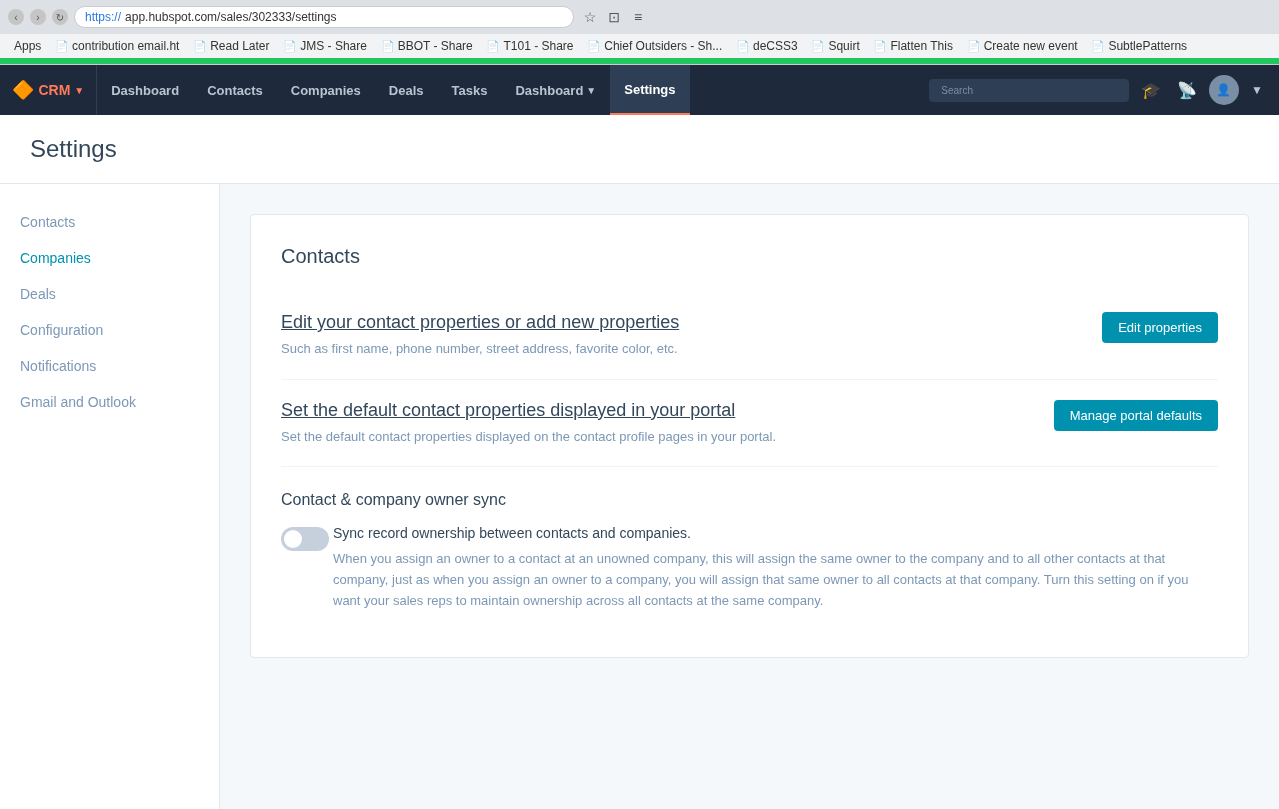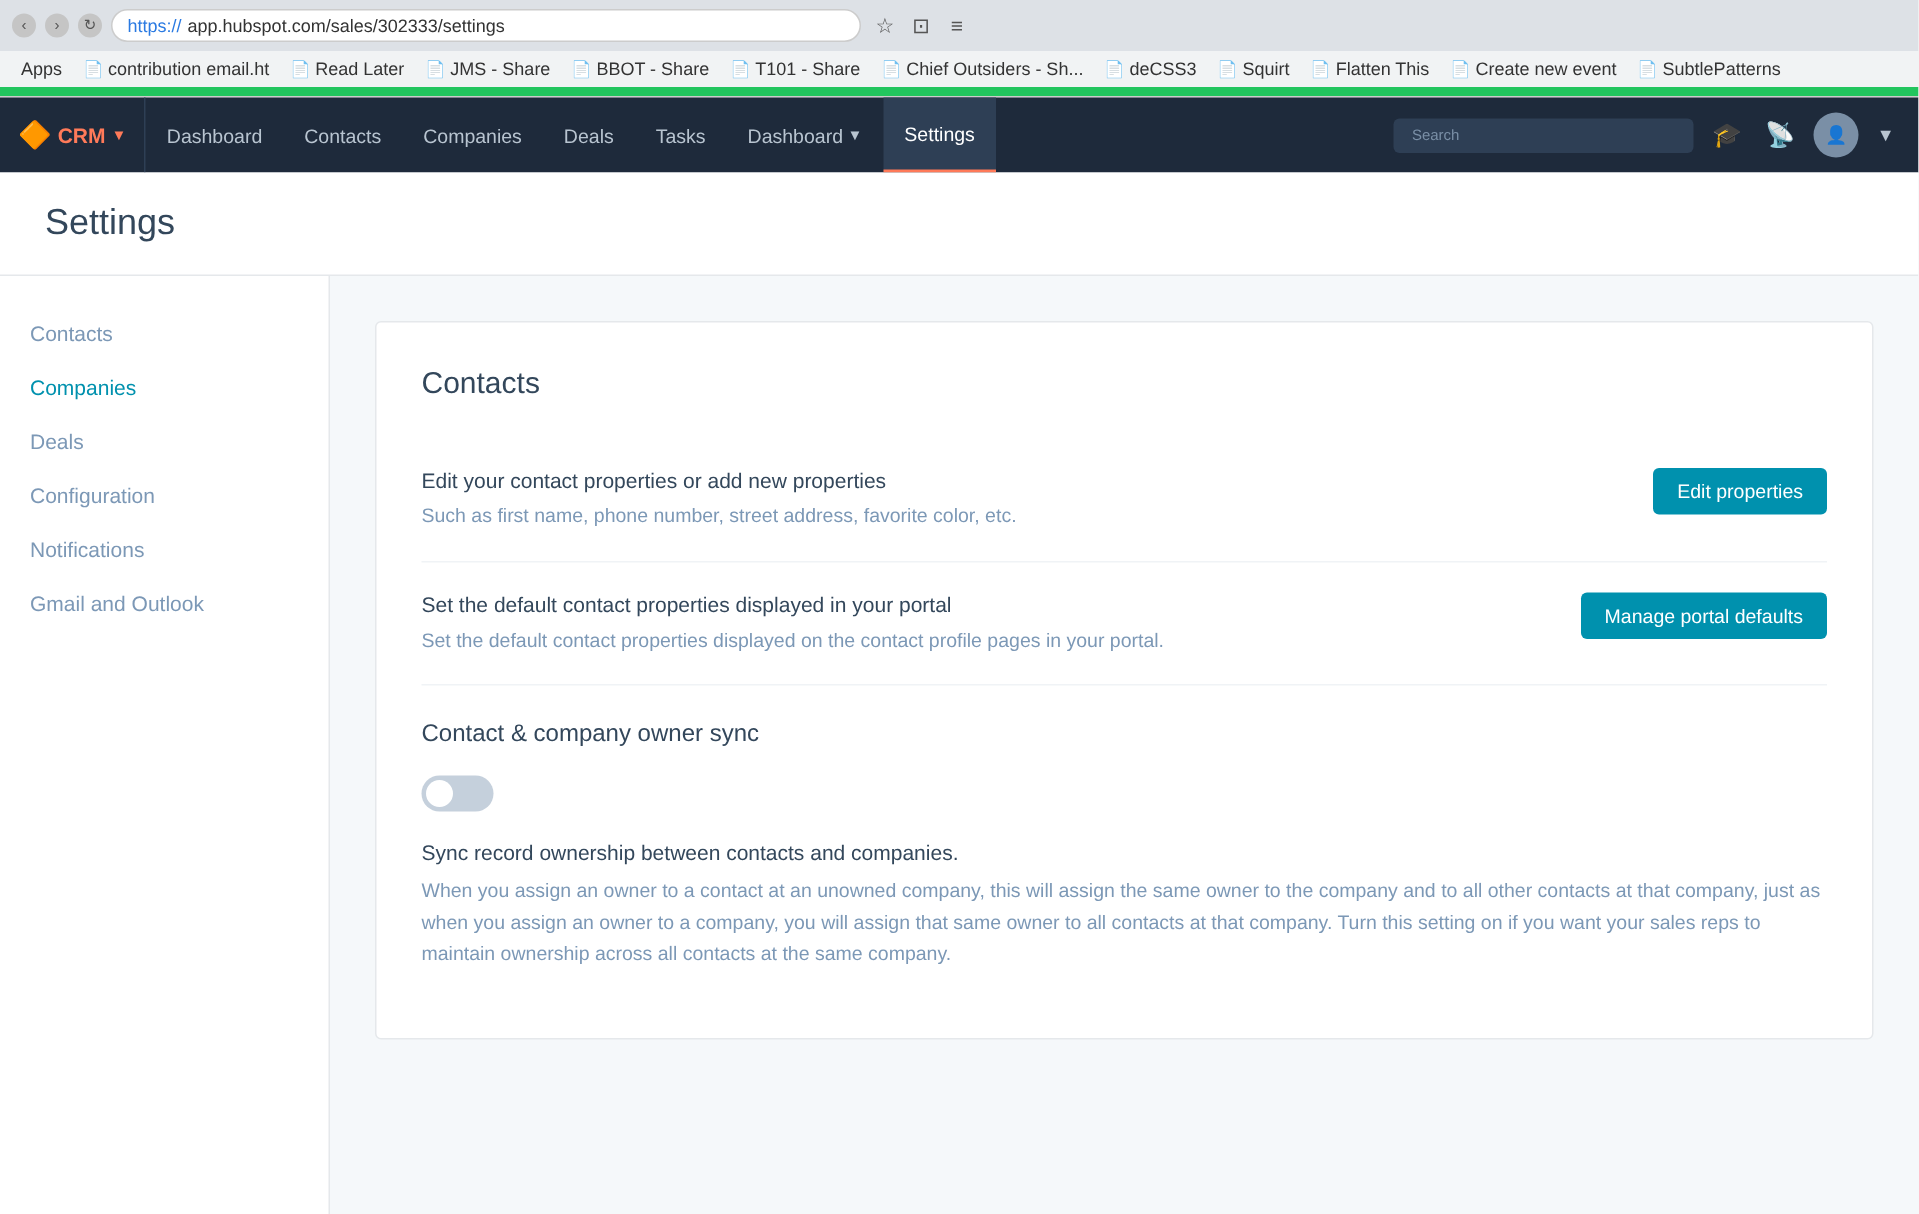--- a/index.html
+++ b/index.html
@@ -22,21 +22,21 @@
     .bookmarks-bar { display: flex; align-items: center; padding: 3px 8px; background: #f1f3f4; border-bottom: 6px solid #22c55e; gap: 2px; overflow: hidden; }
     .bookmark-item { display: flex; align-items: center; gap: 3px; padding: 2px 6px; border-radius: 3px; font-size: 12px; color: #333; cursor: pointer; white-space: nowrap; }
     .bookmark-icon { font-size: 11px; color: #666; }
     .apps-btn { font-size: 12px; font-weight: 500; color: #333; padding: 2px 6px; cursor: pointer; }
 
     
     .top-nav { background: #1e2a3b; display: flex; align-items: center; padding: 0; height: 50px; }
     .nav-logo { display: flex; align-items: center; padding: 0 12px; gap: 4px; color: #ff7a59; font-weight: bold; font-size: 14px; cursor: pointer; border-right: 1px solid #2e3f55; height: 100%; }
     .nav-logo-icon { font-size: 18px; }
     .nav-items { display: flex; align-items: center; height: 100%; }
-    .nav-item { color: #b8c4d0; font-size: 13px; padding: 0 14px; height: 100%; display: flex; align-items: center; cursor: pointer; text-decoration: none; }
+    .nav-item { color: #b8c4d0; font-size: 13px; padding: 0 14px; height: 100%; display: flex; align-items: center; cursor: pointer; text-decoration: none; font-weight: bold; }
     .nav-item.settings { color: white; background: #2e3f55; border-bottom: 2px solid #ff7a59; }
     .nav-item-with-caret { display: flex; align-items: center; gap: 3px; }
     .search-bar { margin-left: auto; background: #2e3f55; border: none; border-radius: 4px; padding: 6px 12px; color: #b8c4d0; font-size: 10px; width: 200px; outline: none; }
     .search-bar::placeholder { color: #7a8fa6; }
     .nav-right { display: flex; align-items: center; gap: 8px; padding: 0 12px; margin-left: auto; }
     .nav-icon-btn { color: #b8c4d0; background: none; border: none; cursor: pointer; font-size: 16px; display: flex; align-items: center; justify-content: center; padding: 4px; }
     .avatar { width: 30px; height: 30px; border-radius: 50%; background: #7a8fa6; display: flex; align-items: center; justify-content: center; color: white; font-size: 12px; cursor: pointer; overflow: hidden; }
 
     
     .page-wrapper { display: flex; flex-direction: column; min-height: calc(100vh - 90px); }
@@ -49,30 +49,30 @@
     .sidebar-item { display: block; padding: 10px 20px; color: #7c98b6; font-size: 14px; cursor: pointer; text-decoration: none; }
     .sidebar-item.active { color: #0091ae; font-weight: 500; }
 
     
     .main-content { flex: 1; padding: 30px; }
     .content-card { background: white; border: 1px solid #e5e8eb; border-radius: 4px; padding: 30px; }
     .content-section-title { font-size: 20px; font-weight: 300; color: #33475b; margin-bottom: 24px; }
     .content-row { display: flex; align-items: flex-start; justify-content: space-between; padding: 20px 0; border-bottom: 1px solid #f0f3f6; }
     .content-row:last-of-type { border-bottom: none; }
     .content-row-info { flex: 1; max-width: 700px; }
-    .content-row-title { font-size: 14px; font-weight: 500; color: #33475b; margin-bottom: 6px; }
+    .content-row-title { font-size: 18px; font-weight: 500; color: #33475b; margin-bottom: 6px; text-decoration: underline; }
     .content-row-desc { font-size: 13px; color: #7c98b6; line-height: 1.5; }
     .btn-primary { background: #0091ae; color: white; border: none; border-radius: 4px; padding: 8px 16px; font-size: 13px; cursor: pointer; font-weight: 500; white-space: nowrap; }
 
     
     .section-divider { margin: 24px 0 16px; }
     .section-subtitle { font-size: 16px; font-weight: 400; color: #33475b; margin-bottom: 16px; }
 
     
-    .toggle-row { display: flex; align-items: flex-start; gap: 19px; margin-top: 8px; flex-direction: column; }
+    .toggle-row { display: flex; align-items: flex-start; gap: 4px; margin-top: 8px; }
     .toggle { position: relative; width: 48px; height: 24px; flex-shrink: 0; margin-top: 2px; }
     .toggle input { opacity: 0; width: 0; height: 0; }
     .toggle-slider { position: absolute; top: 0; left: 0; right: 0; bottom: 0; background: #c5d0dc; border-radius: 24px; cursor: pointer; transition: 0.3s; }
     .toggle-slider:before { content: ''; position: absolute; height: 18px; width: 18px; left: 3px; bottom: 3px; background: white; border-radius: 50%; transition: 0.3s; }
     .toggle-label { font-size: 14px; font-weight: 500; color: #33475b; flex: 1; }
     .toggle-description { font-size: 13px; color: #7c98b6; line-height: 1.6; margin-top: 8px; }
   </style>
 </head>
 <body>
 

